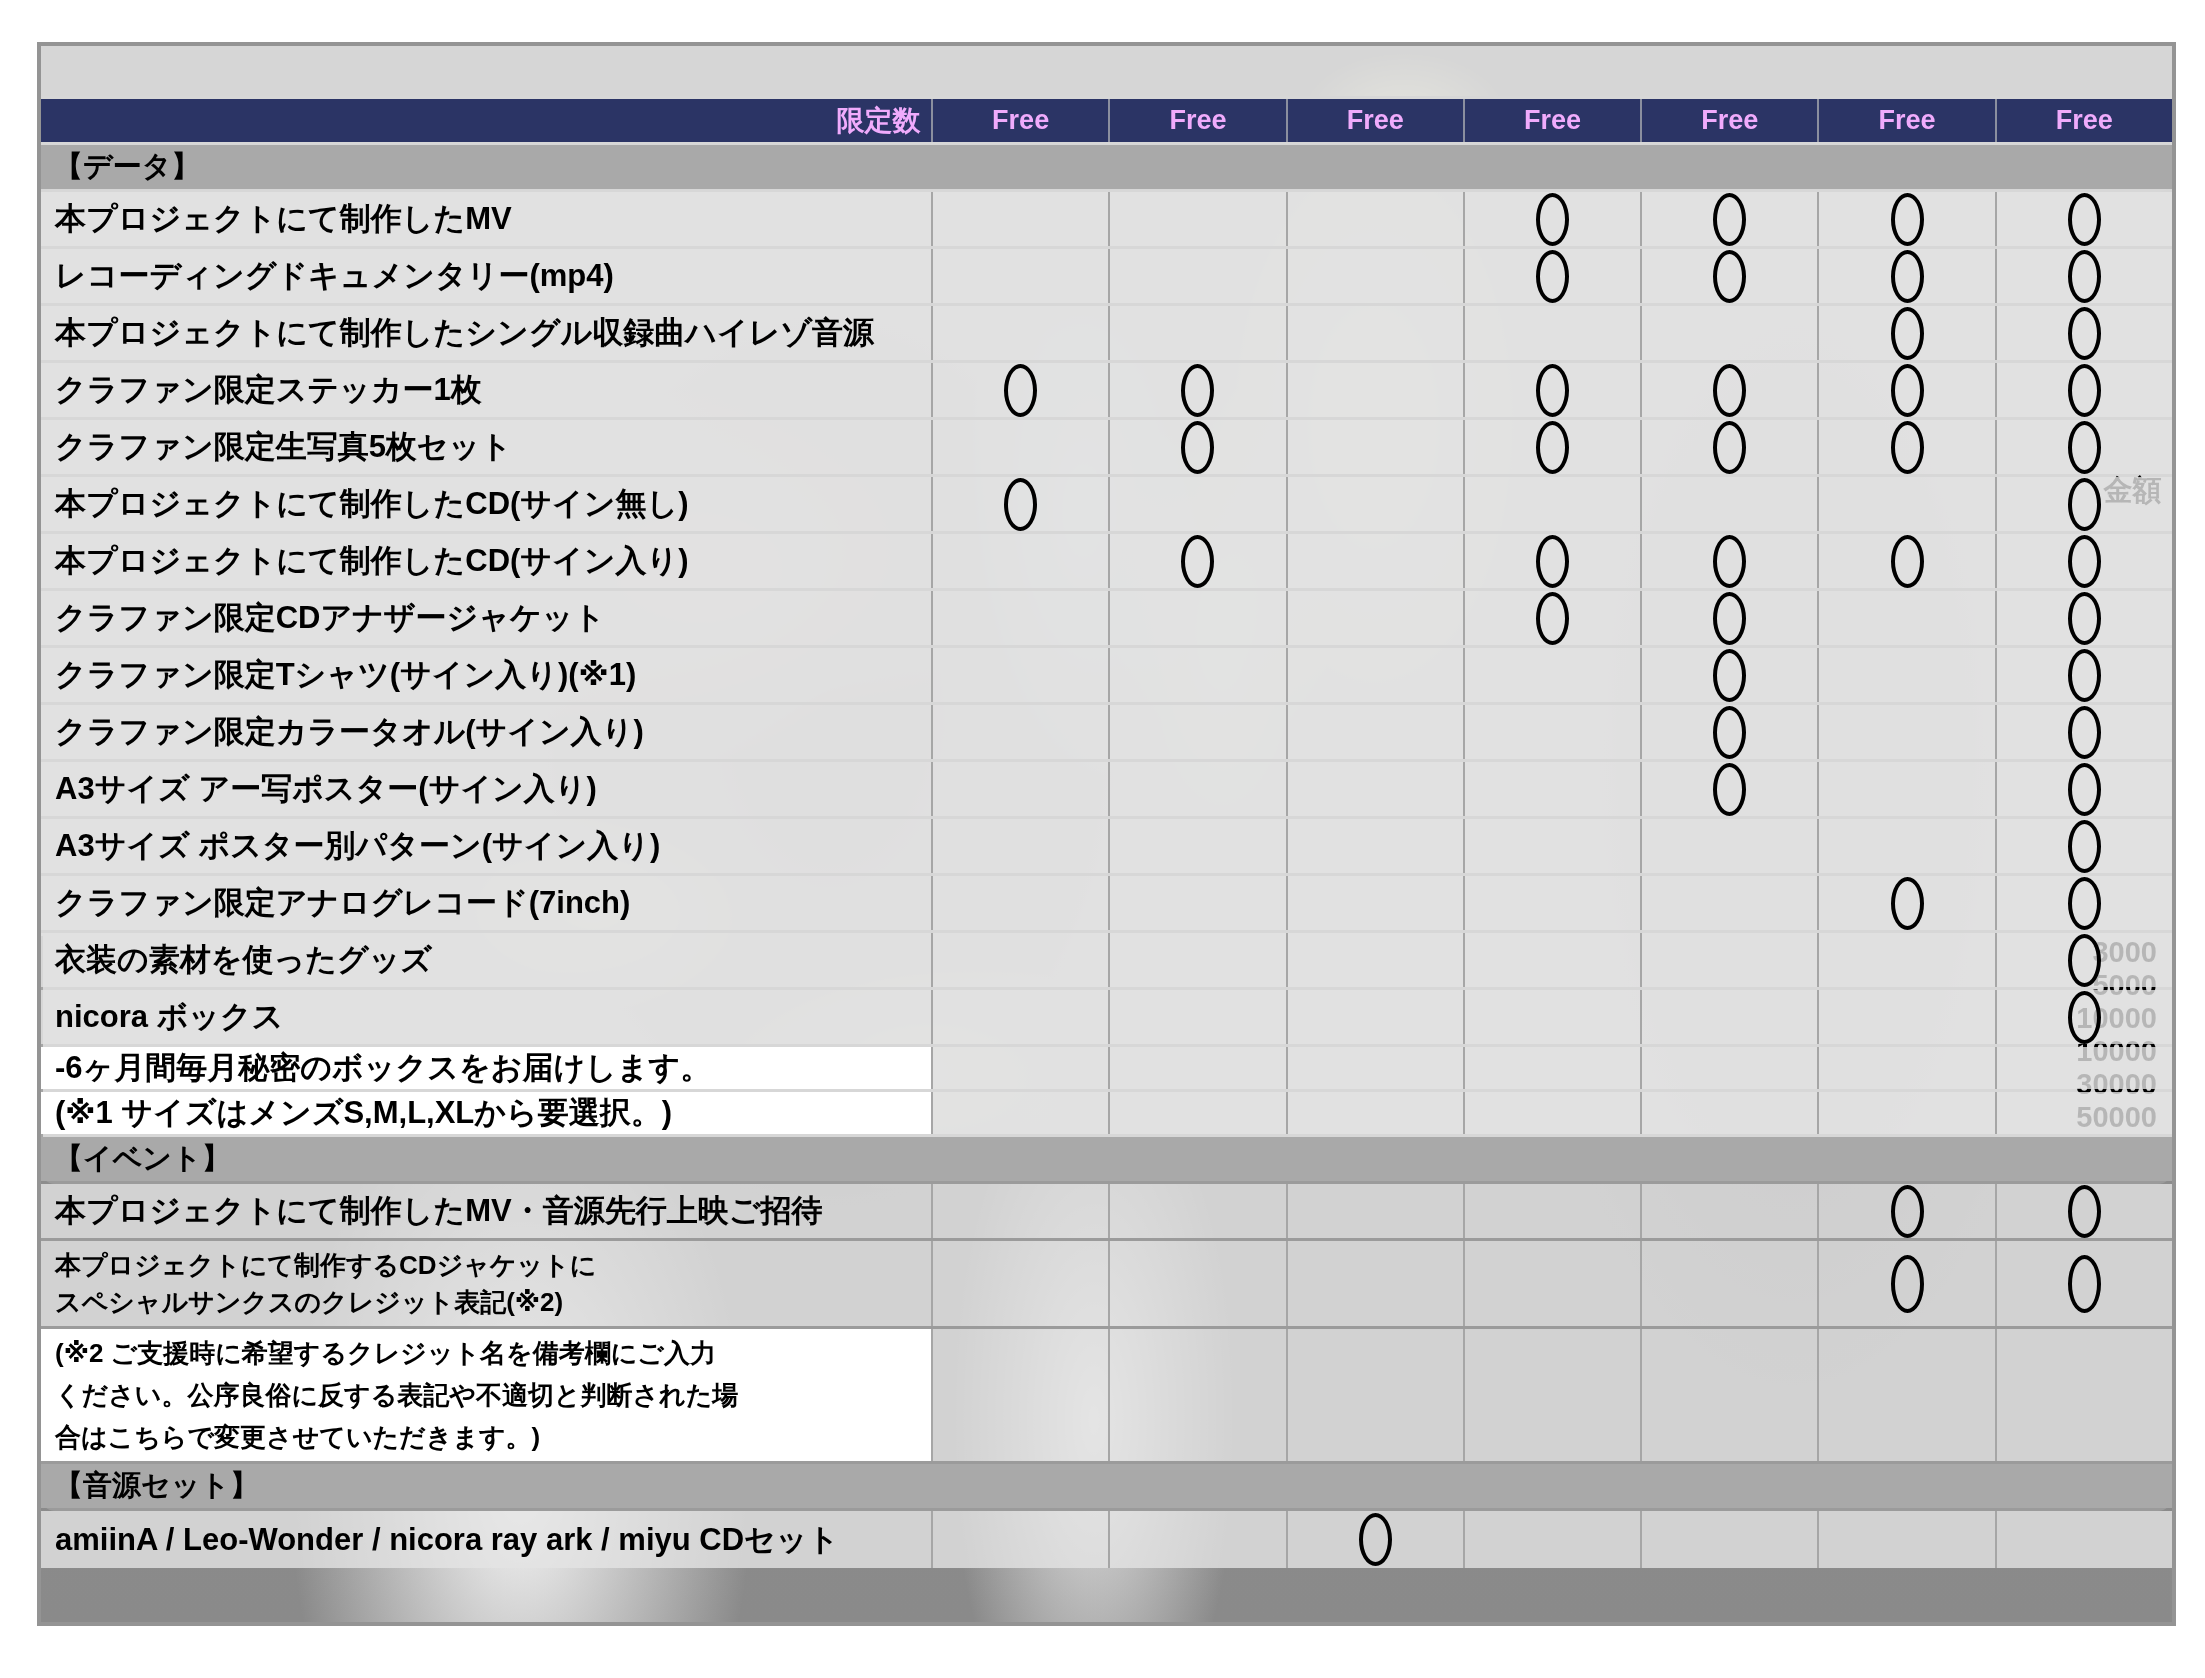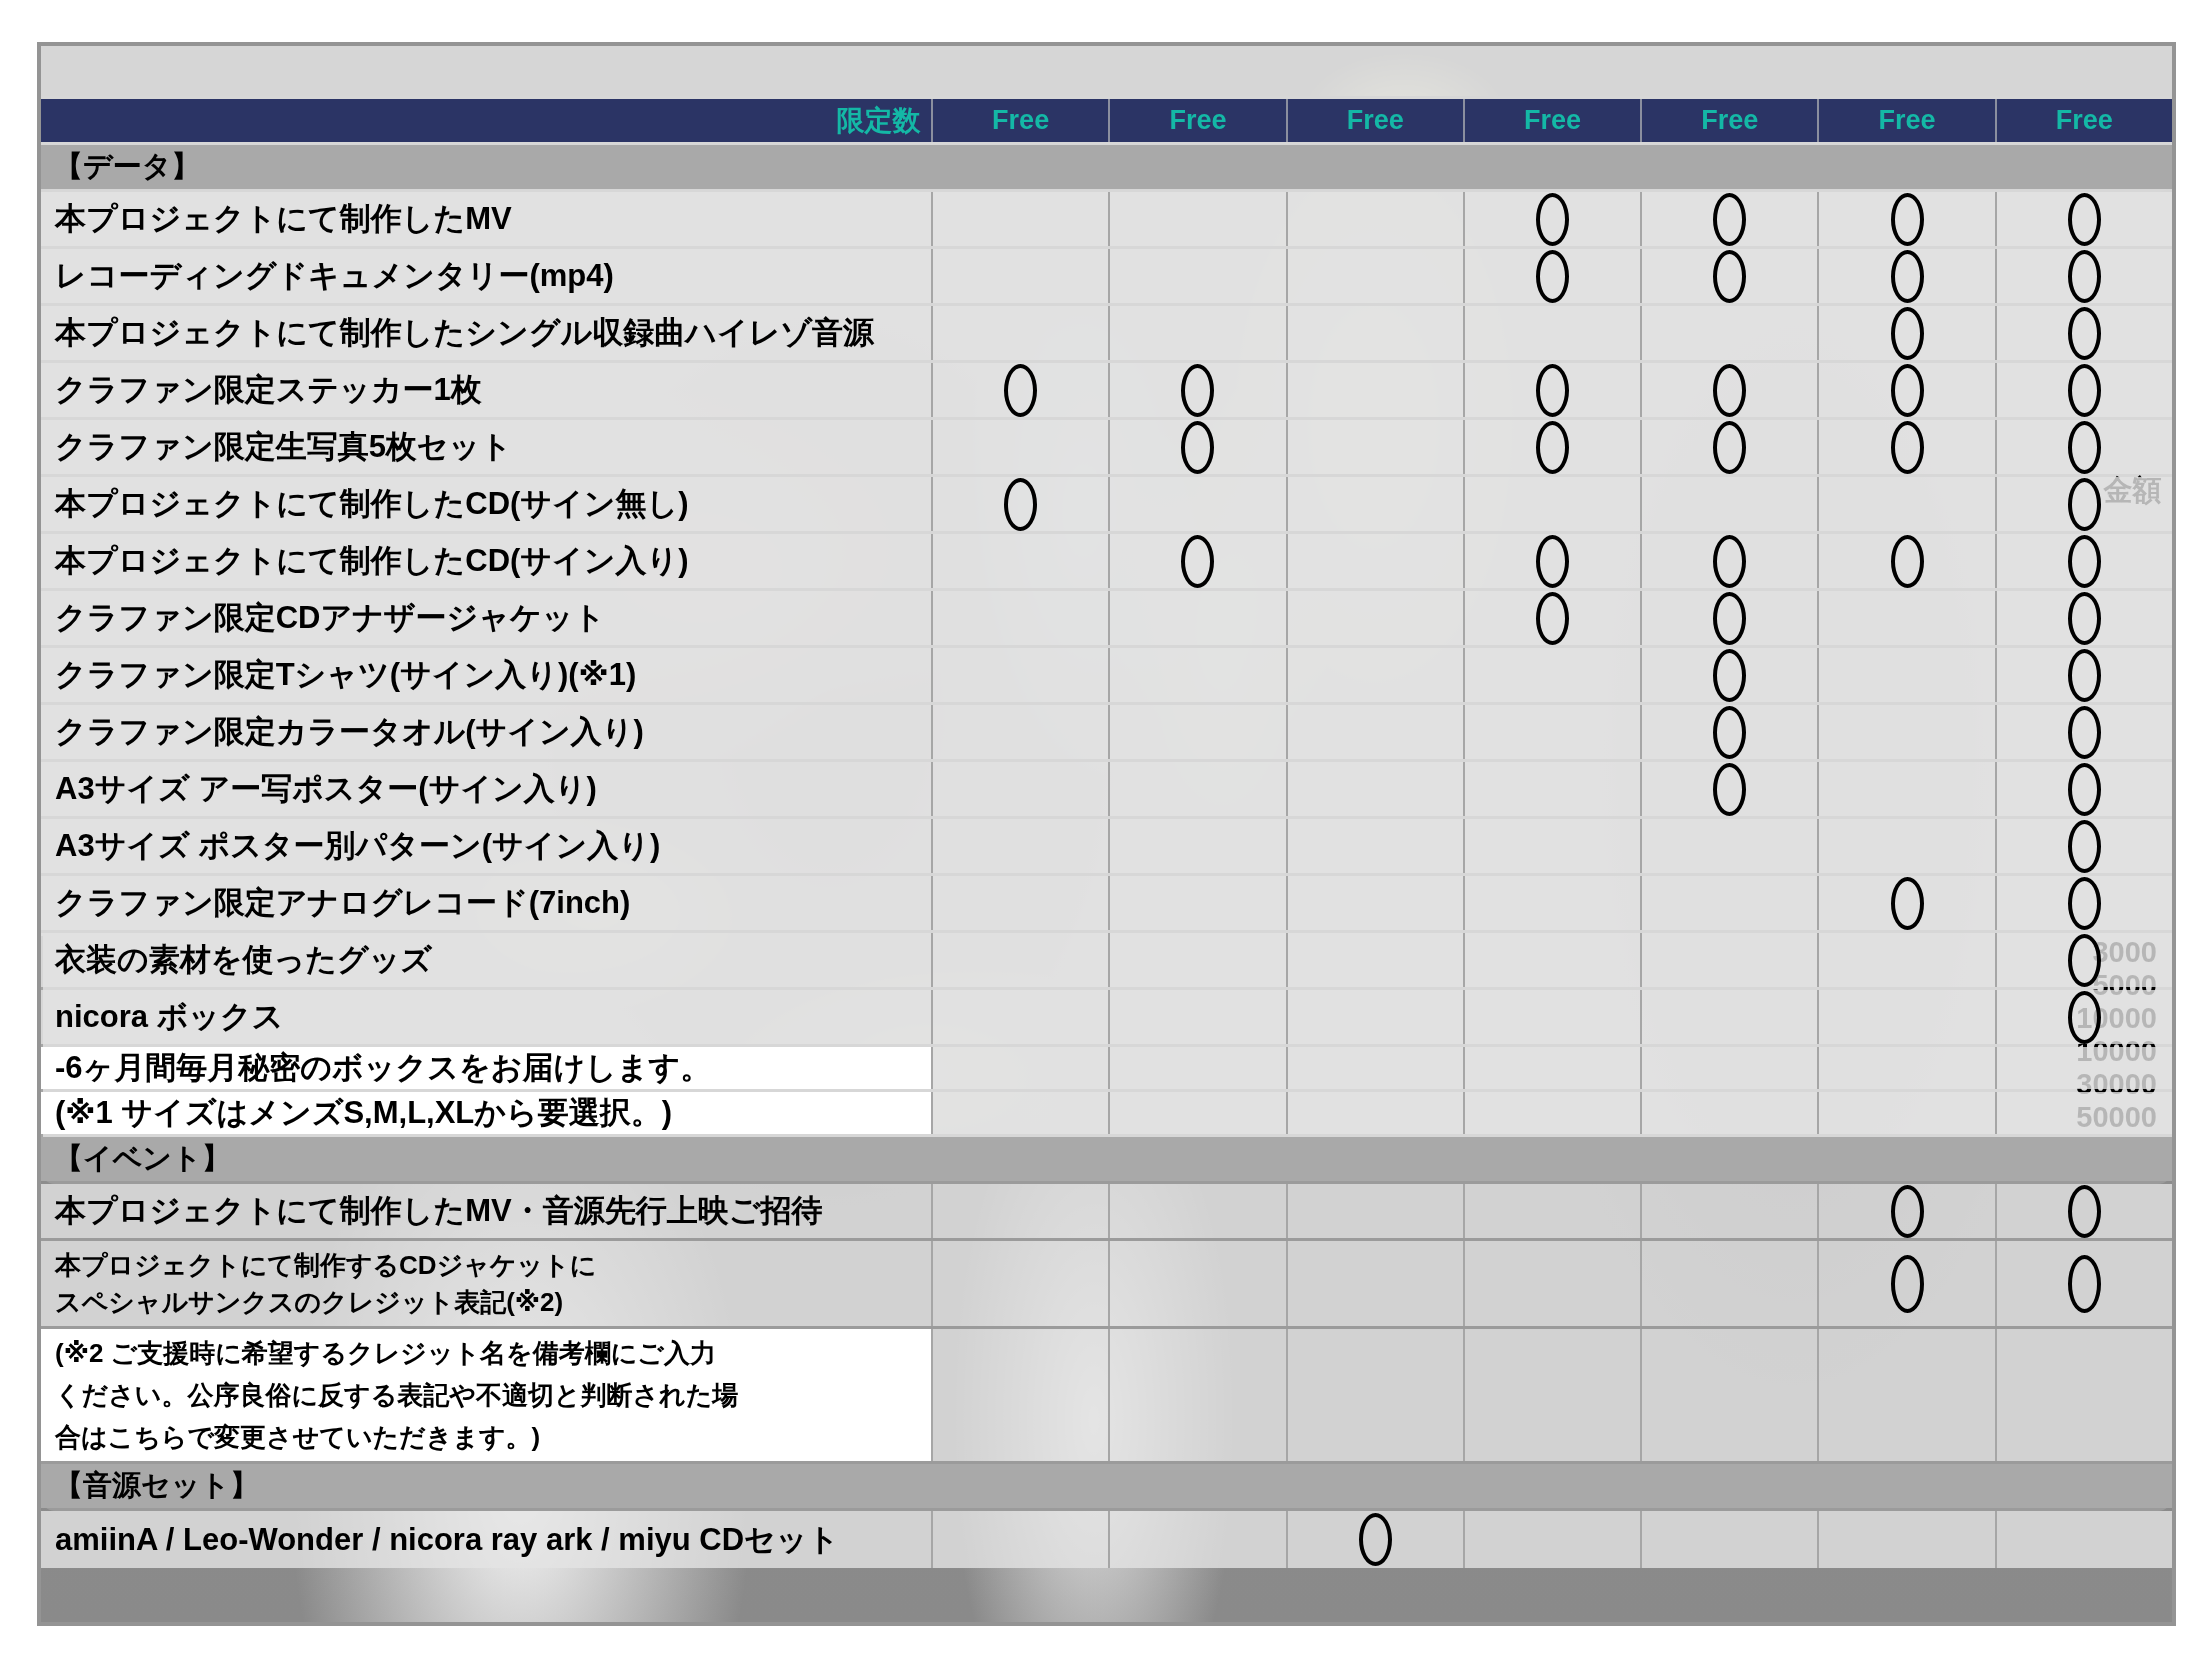--- a/index.html
+++ b/index.html
@@ -27,21 +27,21 @@
   .c{box-sizing:border-box;display:flex;align-items:center;min-width:0;}
   .c + .c{border-left:2.9px solid #a6a6a6;}
   .lab{flex:0 0 890px;padding-left:14px;font-size:31px;}
   .col{flex:1 1 0;justify-content:center;}
   
   .r-h1{height:53px;flex-direction:column;}
   .r-h1 .c{background:rgba(223,223,223,0.88);}
   .r-h1 .lab{justify-content:flex-end;padding-right:10.5px;font-size:29px;}
   .r-h1 .col{justify-content:flex-end;padding-right:15px;font-size:29px;}
   .r-h2{height:46px;}
-  .r-h2 .c{background:#2b3465;color:#14b8a6;}
+  .r-h2 .c{background:#2b3465;color:#f0abfc;}
   .r-h2 .c + .c{border-left:2.9px solid #8b8f9f;}
   .r-h2 .lab{justify-content:flex-end;padding-right:10.5px;font-size:28px;}
   .r-h2 .col{font-size:27px;}
   .r-sec{height:47px;border-radius:14px;}
   .r-sec .c{flex:1 1 auto;background:#a9a9a9;font-size:29px;padding-left:13px;}
   .r-item{height:57px;}
   .r-item .c{background:rgba(228,228,228,0.80);}
   .r-item2{height:88px;}
   .r-item2 .c{background:rgba(228,228,228,0.80);}
   .r-item2 .lab{white-space:pre-line;line-height:37px;font-size:26px;}

